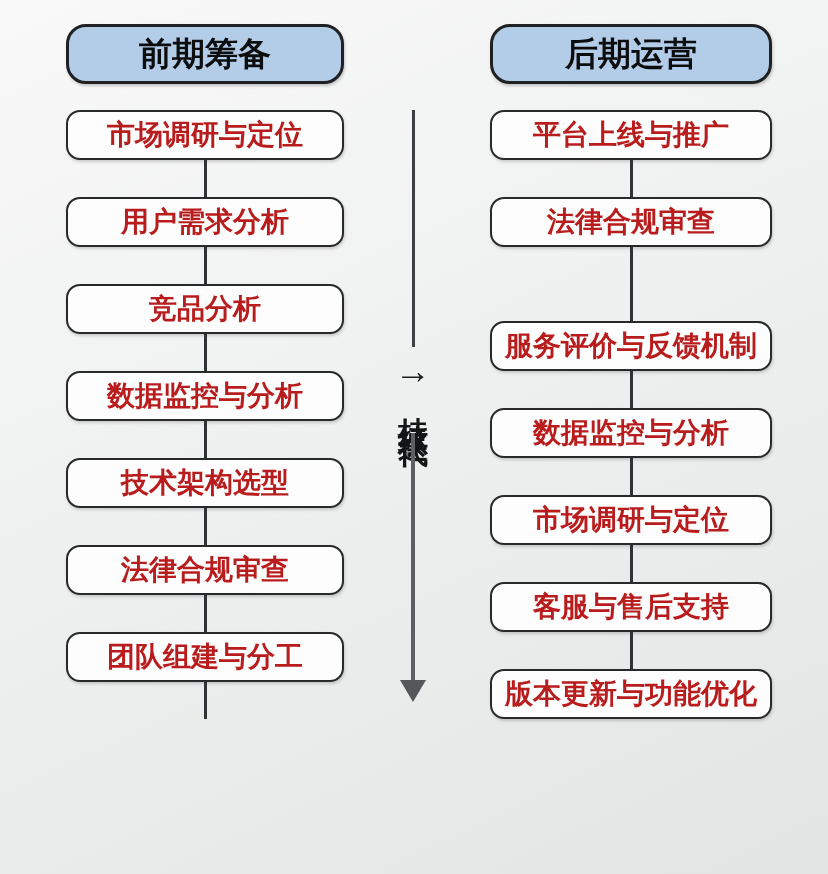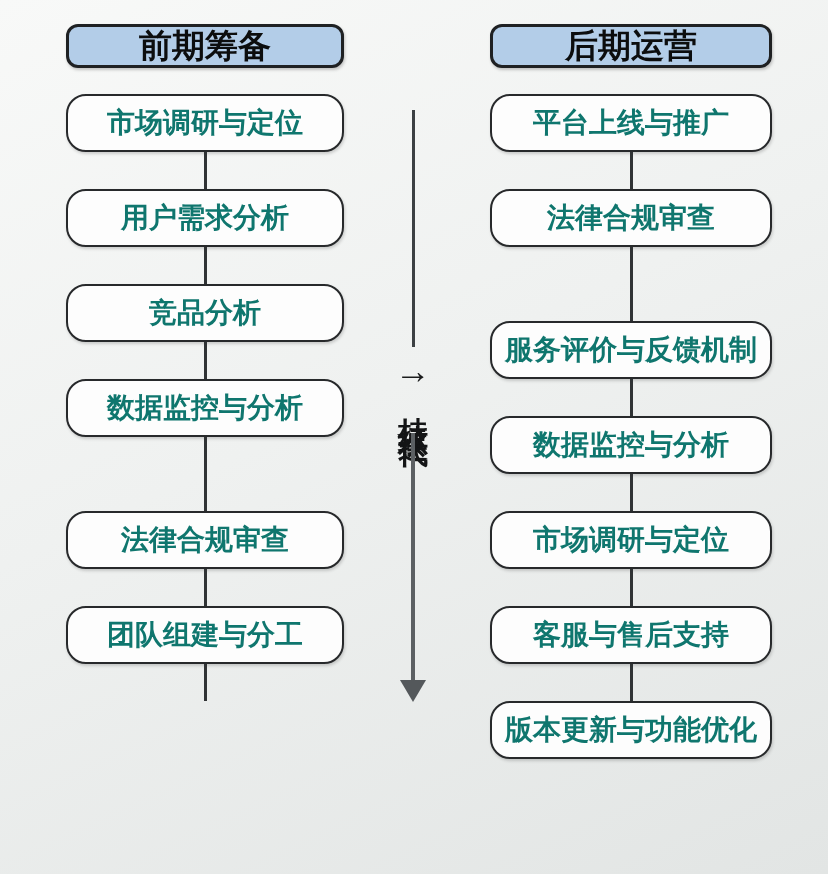--- a/index.html
+++ b/index.html
@@ -7,35 +7,35 @@
     position:relative;
     width:828px; height:874px;
     background:linear-gradient(155deg, #f8f9f8 0%, #eff1f0 45%, #e2e5e4 100%);
     overflow:hidden;
     font-family:"Liberation Sans","DejaVu Sans",sans-serif;
   }
   .col { position:absolute; top:24px; display:flex; flex-direction:column; align-items:center; }
   .col-left  { left:66px;  width:278px; }
   .col-right { left:490px; width:282px; }
   .hdr {
-    width:100%; height:44px; box-sizing:border-box;
+    width:100%; height:60px; box-sizing:border-box;
     background:#b3cde8;
-    border:3px solid #1f2123; border-radius:12px;
+    border:3px solid #1f2123; border-radius:20px;
     display:flex; align-items:center; justify-content:center;
     font-size:33px; font-weight:800; color:#0c0d0e;
     box-shadow:1px 2px 3px rgba(60,60,60,.28);
     margin-bottom:26px;
   }
   .items { width:100%; display:flex; flex-direction:column; align-items:center; }
   .box {
-    width:100%; height:58px; box-sizing:border-box;
+    width:100%; height:50px; box-sizing:border-box;
     background:#fdfdfd;
-    border:2.5px solid #27292b; border-radius:20px;
+    border:2.5px solid #27292b; border-radius:14px;
     display:flex; align-items:center; justify-content:center;
-    font-size:28px; font-weight:700; color:#0f766e;
+    font-size:28px; font-weight:700; color:#b91c1c;
     box-shadow:1px 2px 3px rgba(60,60,60,.22);
   }
   .connector { width:3px; height:37px; background:#303335; }
   .mid {
     position:absolute; left:383px; top:110px; width:60px;
     display:flex; flex-direction:column; align-items:center;
   }
   .vline-top { width:3px; height:237px; background:#3c4043; }
   .glyph { font-size:36px; font-weight:700; color:#1a1b1c; line-height:1; margin-top:6px; }
   .vtext {
@@ -70,20 +70,23 @@
         </div>
         <div class="connector"></div>
         <div class="box">
           <span>竞品分析</span>
         </div>
         <div class="connector"></div>
         <div class="box">
           <span>数据监控与分析</span>
         </div>
         <div class="connector"></div>
+        <div class="box">
+          <span>技术架构选型</span>
+        </div>
         <div class="connector"></div>
         <div class="box">
           <span>法律合规审查</span>
         </div>
         <div class="connector"></div>
         <div class="box">
           <span>团队组建与分工</span>
         </div>
         <div class="connector"></div>
       </div>

